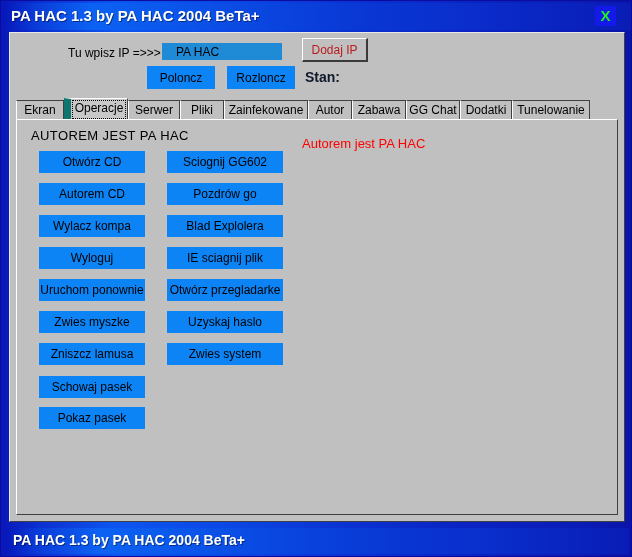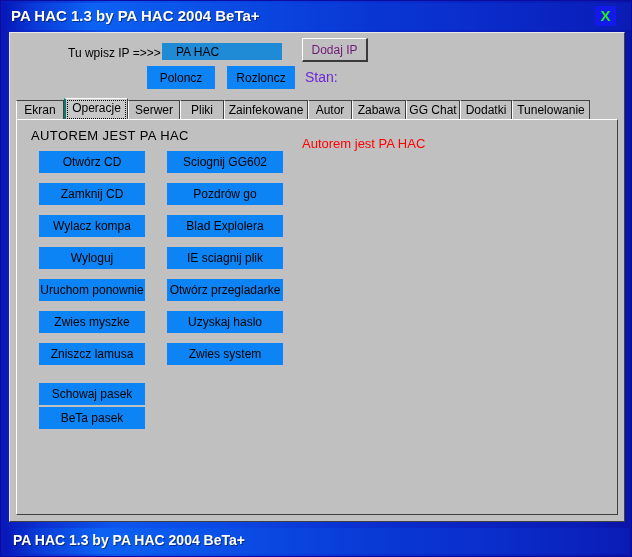--- a/index.html
+++ b/index.html
@@ -95,21 +95,21 @@
     font-size: 12px;
     padding: 0 14px;
     box-sizing: border-box;
   }
   #add-ip-button {
     position: absolute;
     left: 292px; top: 5px;
     width: 66px; height: 24px;
     background: #c0c0c0;
     font-size: 12px;
-    color: #701a75;
+    color: #b91c1c;
     cursor: pointer;
     border-top: 1px solid #ffffff;
     border-left: 1px solid #ffffff;
     border-right: 2px solid #3a3a3a;
     border-bottom: 2px solid #3a3a3a;
     box-sizing: border-box;
     line-height: 20px;
     text-align: center;
     font-family: "Liberation Sans", sans-serif;
   }
@@ -131,22 +131,22 @@
     width: 68px; height: 23px;
   }
   #disconnect-button {
     left: 217px; top: 33px;
     width: 68px; height: 23px;
   }
   #status-label {
     position: absolute;
     left: 295px; top: 36px;
     font-size: 14px;
-    font-weight: normal;
-    color: #6d28d9;
+    font-weight: bold;
+    color: #0f172a;
     white-space: nowrap;
   }
 
   
   #tab-strip {
     position: absolute;
     left: 6px; top: 65px;
     width: 602px;
     height: 21px;
   }
@@ -166,21 +166,21 @@
     border-bottom: none;
     cursor: pointer;
     white-space: nowrap;
   }
   .tab.active {
     top: 0px;
     height: 21px;
     line-height: 19px;
     background: #c8c8c8;
     border-top: 1px solid #ffffff;
-    border-left: 2px solid #0f766e;
+    border-left: 7px solid #0f766e;
     border-right: 1px solid #404040;
     z-index: 3;
   }
   .tab.active .tab-focus {
     display: block;
     position: absolute;
     left: 1px; top: 1px; right: 1px; bottom: 0px;
     border: 1px dotted #000;
     box-sizing: border-box;
     pointer-events: none;
@@ -284,28 +284,28 @@
         <div class="tab" style="left: 390px; width: 54px;"><span>GG Chat</span></div>
         <div class="tab" style="left: 444px; width: 52px;"><span>Dodatki</span></div>
         <div class="tab" style="left: 496px; width: 78px;"><span>Tunelowanie</span></div>
       </div>
 
     <div id="tab-page">
       <div id="section-heading">AUTOREM JEST PA HAC</div>
       <div id="author-credit">Autorem jest PA HAC</div>
       <div id="left-button-column">
           <button class="op-btn col-left" style="top: 31px;">Otwórz CD</button>
-          <button class="op-btn col-left" style="top: 63px;">Zamknij CD</button>
+          <button class="op-btn col-left" style="top: 63px;">Autorem CD</button>
           <button class="op-btn col-left" style="top: 95px;">Wylacz kompa</button>
           <button class="op-btn col-left" style="top: 127px;">Wyloguj</button>
           <button class="op-btn col-left" style="top: 159px;">Uruchom ponownie</button>
           <button class="op-btn col-left" style="top: 191px;">Zwies myszke</button>
           <button class="op-btn col-left" style="top: 223px;">Zniszcz lamusa</button>
-          <button class="op-btn col-left" style="top: 263px;">Schowaj pasek</button>
-          <button class="op-btn col-left" style="top: 287px;">BeTa pasek</button>
+          <button class="op-btn col-left" style="top: 256px;">Schowaj pasek</button>
+          <button class="op-btn col-left" style="top: 287px;">Pokaz pasek</button>
         </div>
       <div id="right-button-column">
           <button class="op-btn col-right" style="top: 31px;">Sciognij GG602</button>
           <button class="op-btn col-right" style="top: 63px;">Pozdrów go</button>
           <button class="op-btn col-right" style="top: 95px;">Blad Explolera</button>
           <button class="op-btn col-right" style="top: 127px;">IE sciagnij plik</button>
           <button class="op-btn col-right" style="top: 159px;">Otwórz przegladarke</button>
           <button class="op-btn col-right" style="top: 191px;">Uzyskaj haslo</button>
           <button class="op-btn col-right" style="top: 223px;">Zwies system</button>
         </div>

